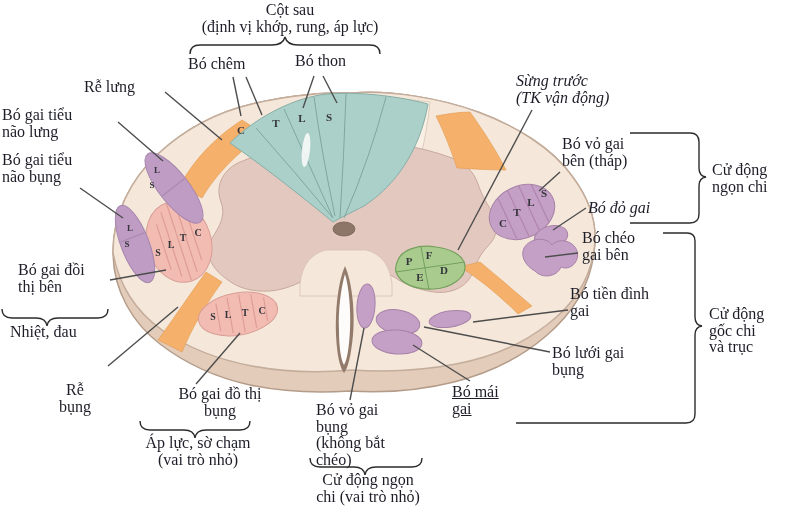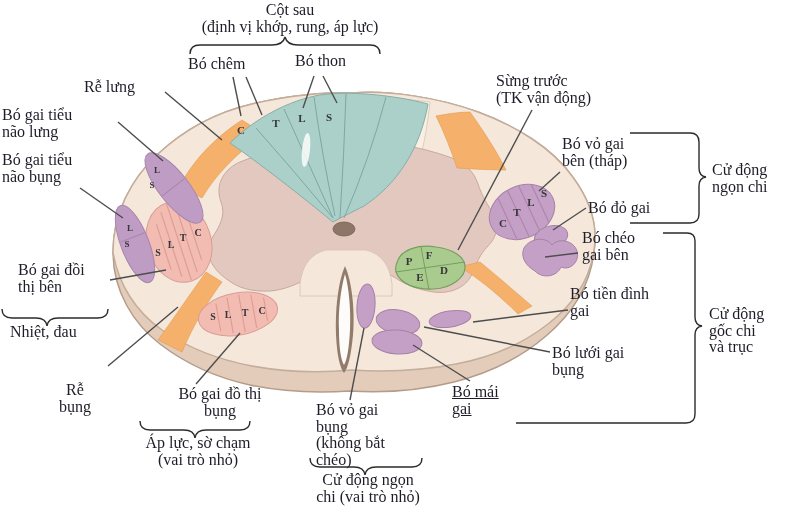--- a/index.html
+++ b/index.html
@@ -169,25 +169,25 @@
 <div class="lbl ctr" style="left:198px;top:435px;">Áp lực, sờ chạm
 (vai trò nhỏ)</div>
 <div class="lbl" style="left:316px;top:402px;">Bó vỏ gai
 bụng
 (không bắt
 chéo)</div>
 <div class="lbl ctr" style="left:368px;top:472px;">Cử động ngọn
 chi (vai trò nhỏ)</div>
 <div class="lbl" style="left:452px;top:384px;text-decoration:underline;">Bó mái
 gai</div>
-<div class="lbl" style="left:496px;top:73px;">Sừng trước
+<div class="lbl" style="left:516px;top:73px;font-style:italic;">Sừng trước
 (TK vận động)</div>
 <div class="lbl" style="left:562px;top:136px;">Bó vỏ gai
 bên (tháp)</div>
-<div class="lbl" style="left:588px;top:200px;">Bó đỏ gai</div>
+<div class="lbl" style="left:588px;top:200px;font-style:italic;">Bó đỏ gai</div>
 <div class="lbl" style="left:582px;top:230px;">Bó chéo
 gai bên</div>
 <div class="lbl" style="left:570px;top:286px;">Bó tiền đình
 gai</div>
 <div class="lbl" style="left:552px;top:345px;">Bó lưới gai
 bụng</div>
 <div class="lbl" style="left:712px;top:162px;">Cử động
 ngọn chi</div>
 <div class="lbl" style="left:709px;top:306px;">Cử động
 gốc chi

